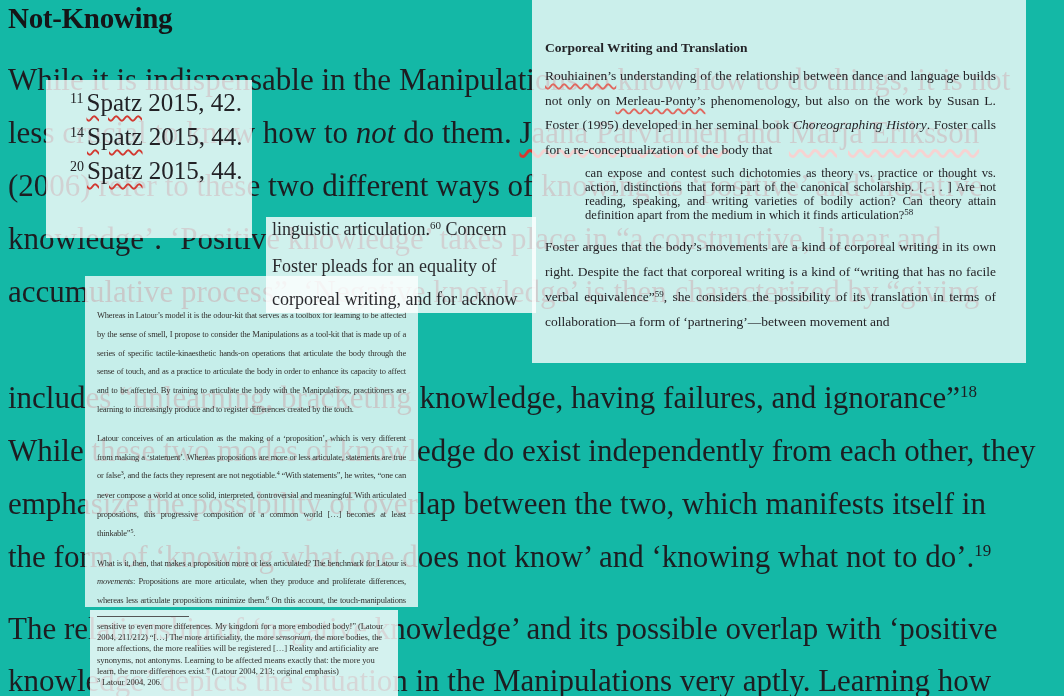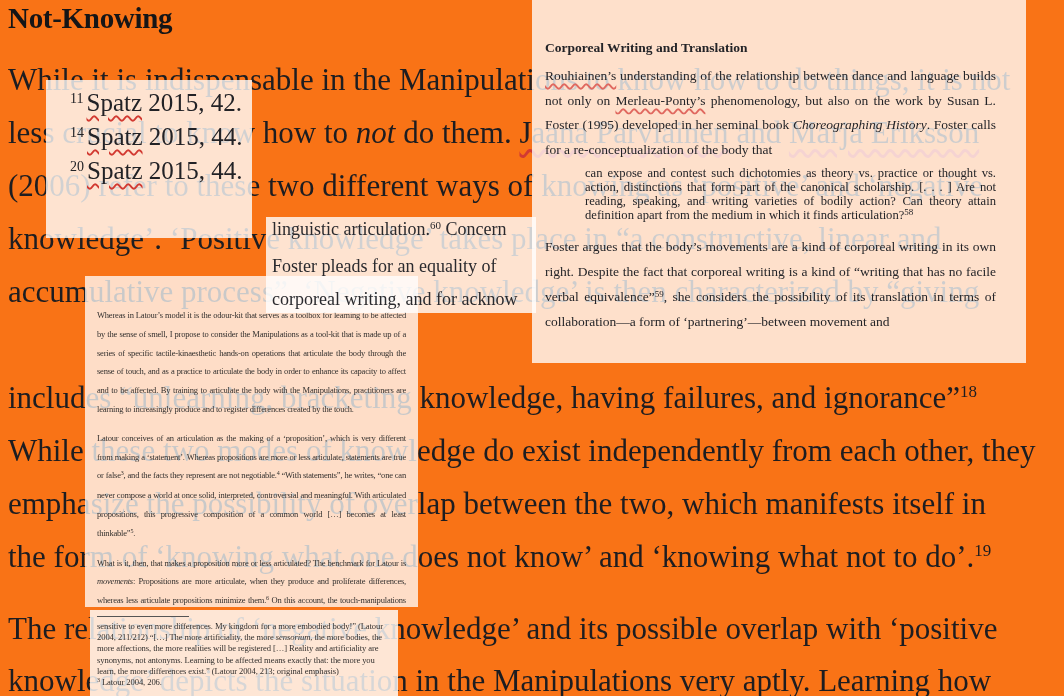--- a/index.html
+++ b/index.html
@@ -1,16 +1,16 @@
 <!DOCTYPE html>
 <html><head>
 <meta charset="utf-8">
 <style>
   html,body{margin:0;padding:0;background:#ffffff;}
-  .screen{position:relative;width:1064px;height:696px;background:#f97316;overflow:hidden;
+  .screen{position:relative;width:1064px;height:696px;background:#14b8a6;overflow:hidden;
           font-family:"Liberation Serif","DejaVu Serif",serif;color:#1d1d21;}
 
   
   .doc-title{position:absolute;left:8px;top:2px;margin:0;font-size:29px;font-weight:bold;
              letter-spacing:-0.3px;color:#151517;z-index:1;}
   .bigline{position:absolute;left:8px;white-space:nowrap;font-size:31px;color:#1d1d21;z-index:1;}
   .bigline .bsup{font-size:17px;position:relative;top:-11px;}
   .misspell-big{text-decoration:underline wavy #d23a32 2.5px;text-underline-offset:6px;}
 
   

